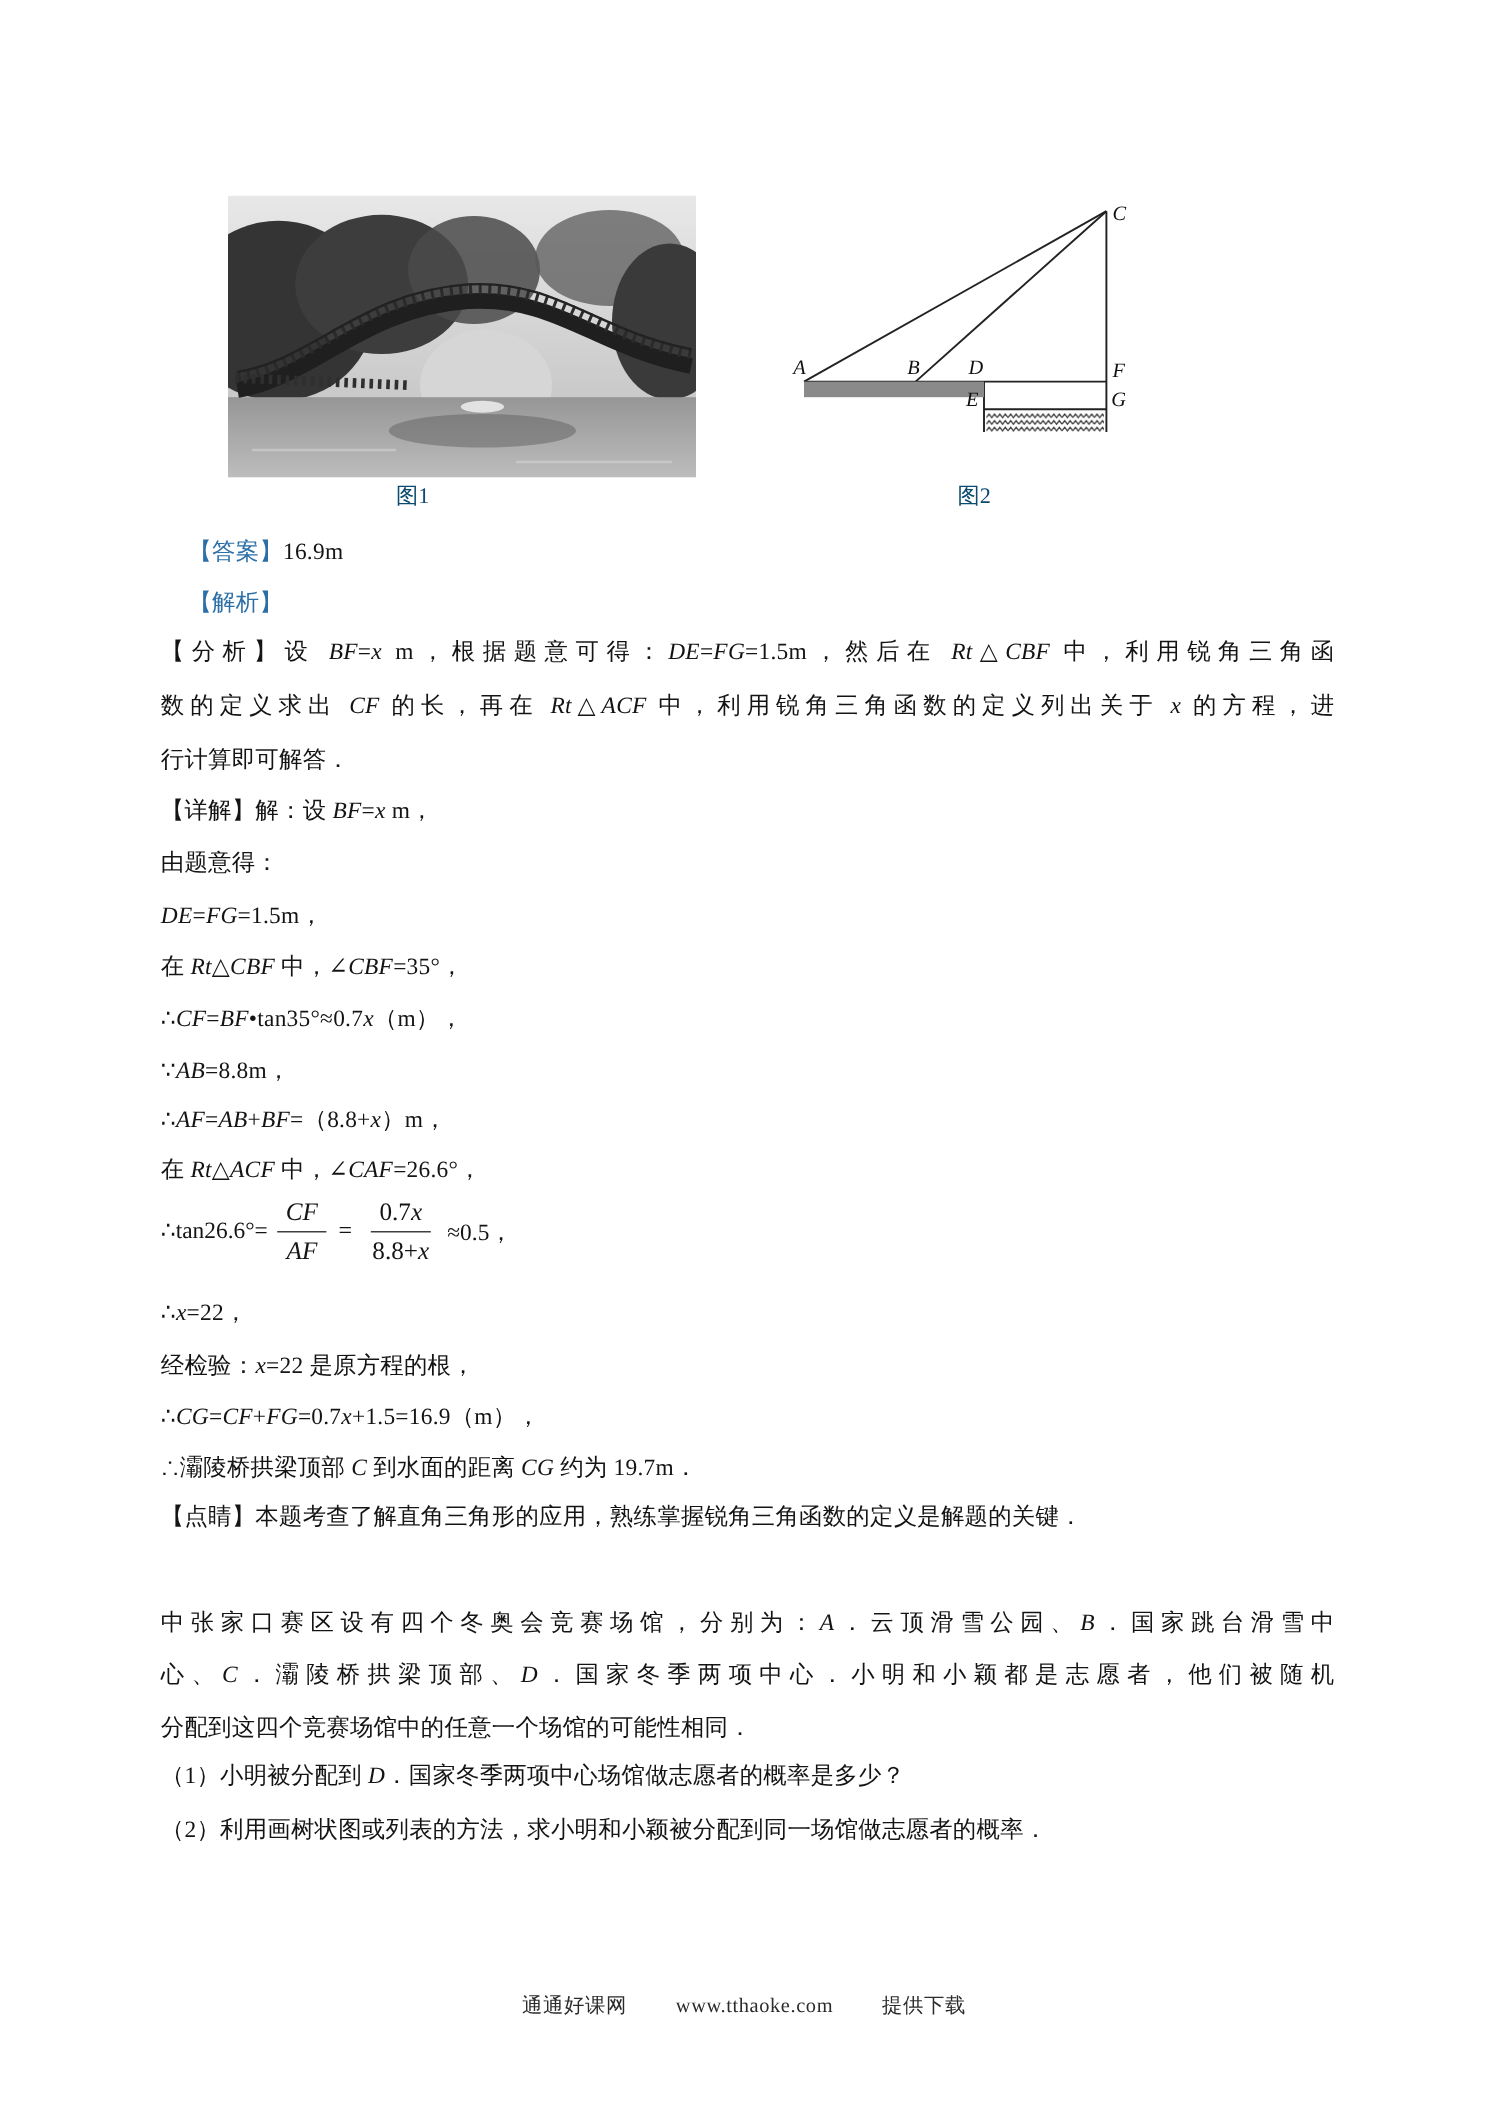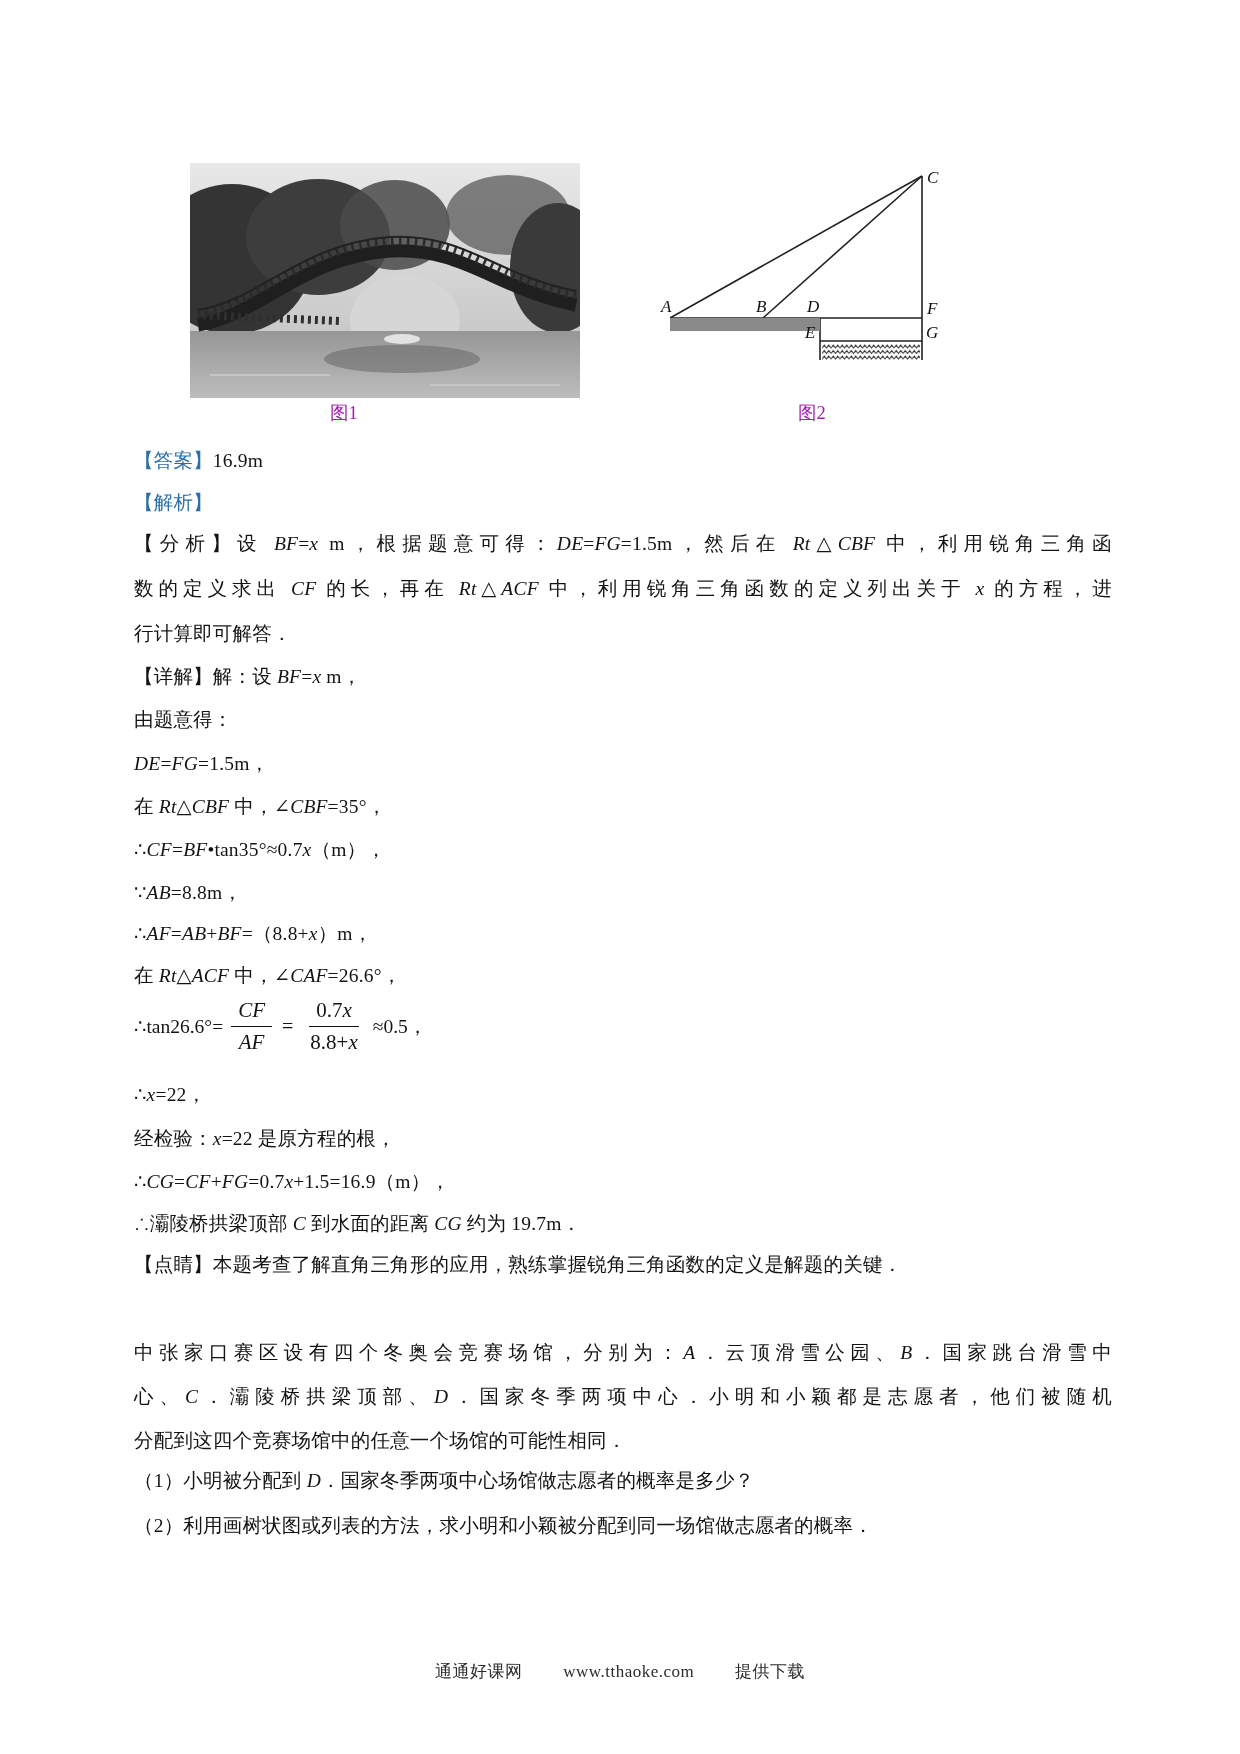--- a/index.html
+++ b/index.html
@@ -6,22 +6,22 @@
   .page{
     position:relative;width:1240px;height:1754px;background:#ffffff;overflow:hidden;
     font-family:"Liberation Serif","DejaVu Serif",serif;color:#141414;
   }
   .line{
     position:absolute;left:134px;width:978px;font-size:19.5px;line-height:1.35;
     letter-spacing:0.2px;white-space:nowrap;
   }
   .flush{white-space:normal;text-align:justify;text-align-last:justify;}
   .it{font-style:italic;font-family:"Liberation Serif","DejaVu Serif",serif;}
-  .blue{color:var(--accent,#2c6fa7);}
-  .caption{position:absolute;font-size:18.5px;color:#a21caf;}
+  .blue{color:var(--accent,#2c6fa7);margin-left:23px;}
+  .caption{position:absolute;font-size:18.5px;color:#0c4a6e;}
   .figurebox{position:absolute;}
   .eqline{
     position:absolute;left:134px;top:988px;height:76px;display:flex;align-items:center;
     font-size:19.5px;
   }
   .frac{display:inline-flex;flex-direction:column;align-items:center;margin:0 8px;font-size:21px;}
   .frac .num{border-bottom:1.6px solid #111;padding:0 7px 3px;}
   .frac .den{padding:3px 7px 0;}
   .eqmid{margin:0 2px;font-size:20px;}
   .footer{

